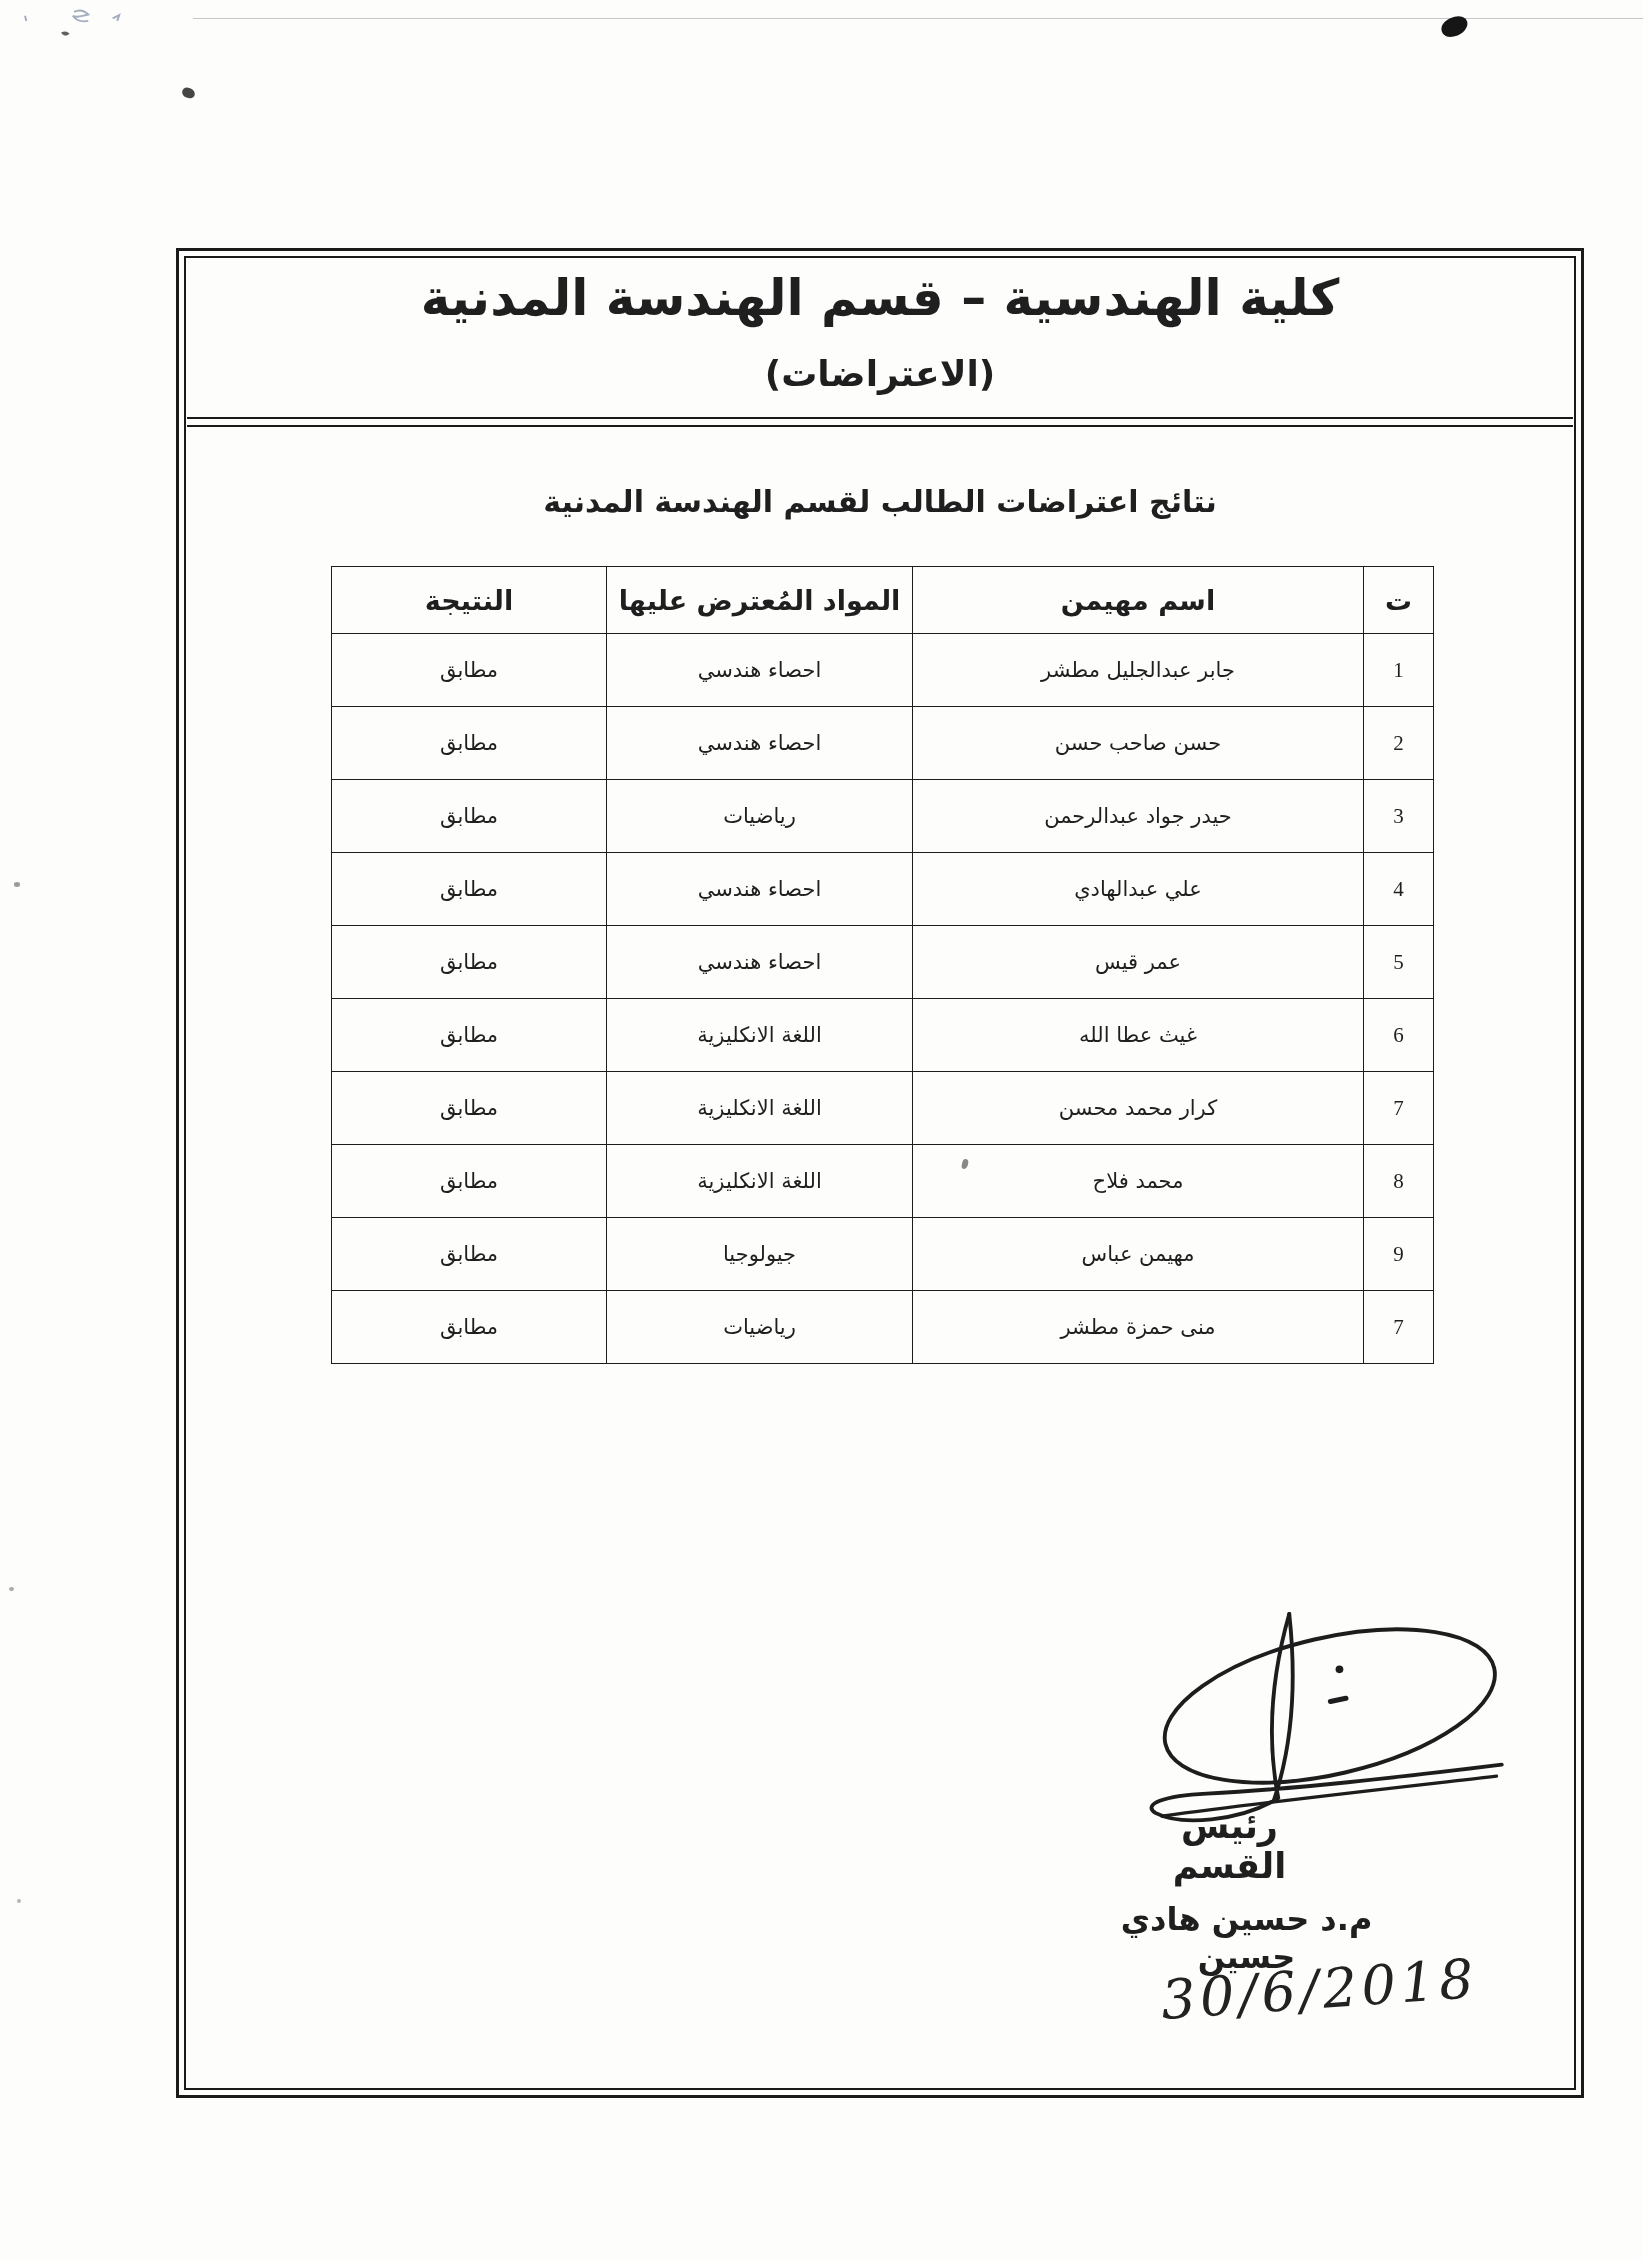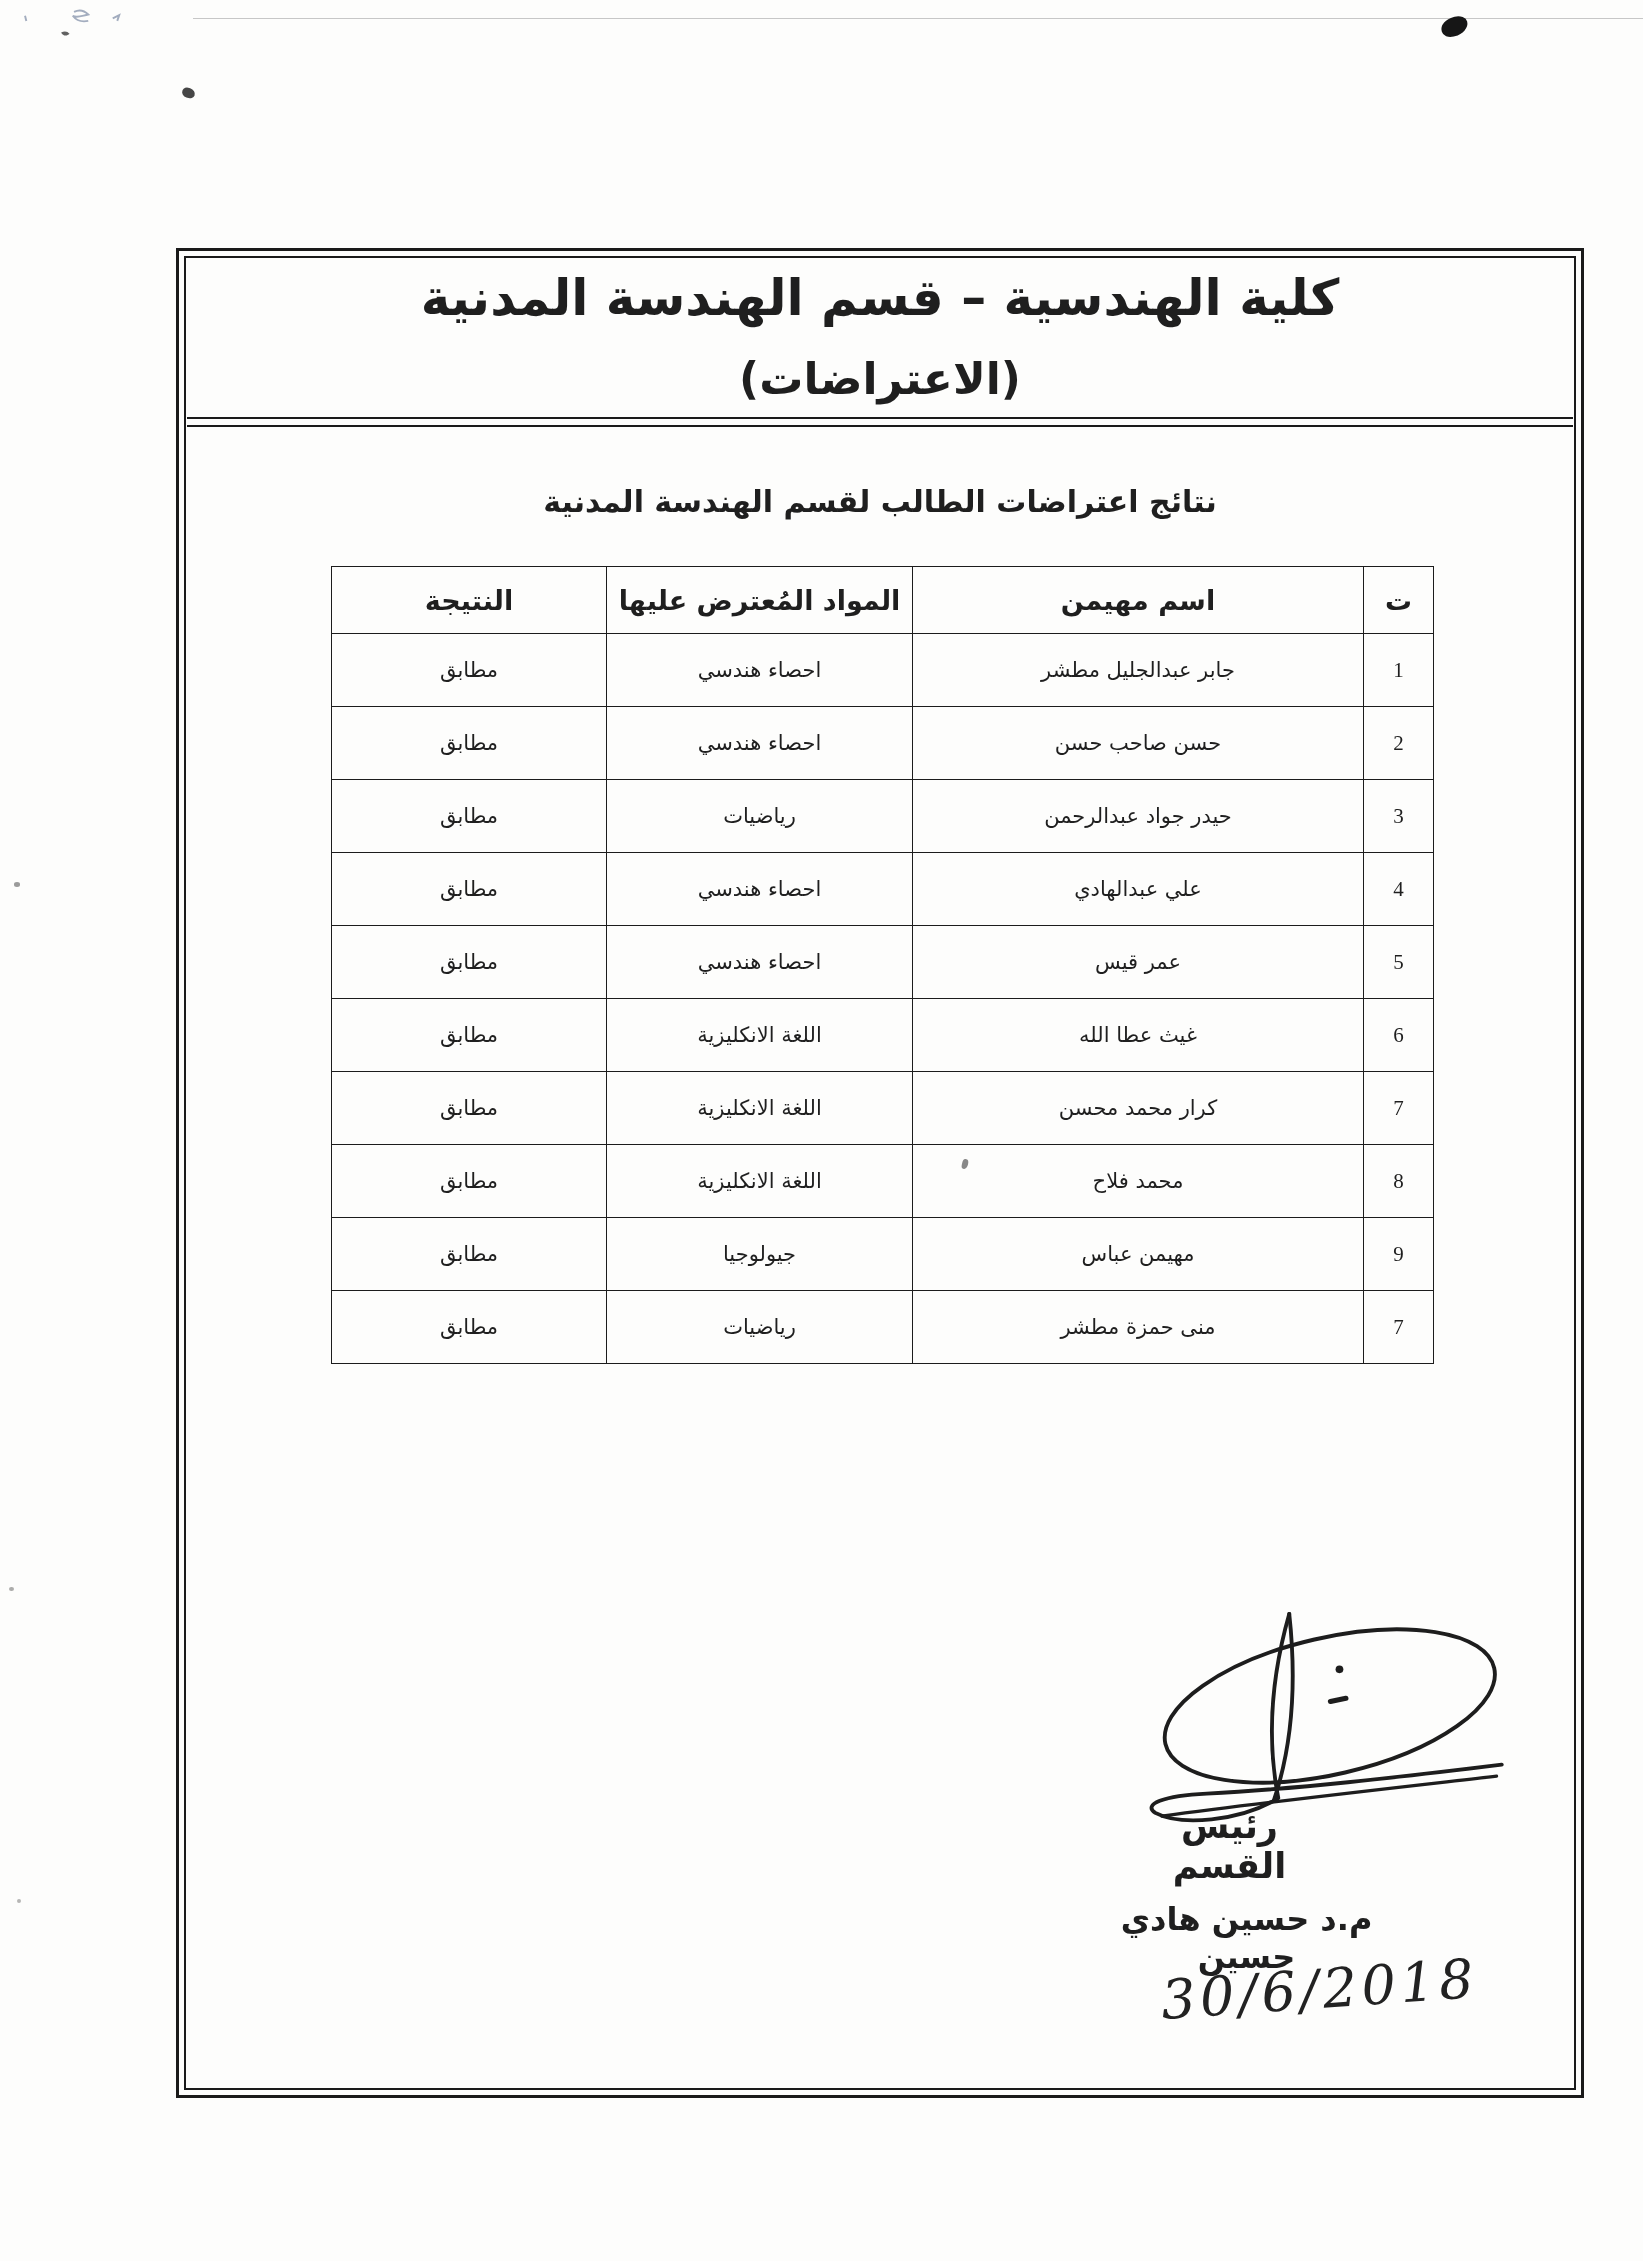--- a/index.html
+++ b/index.html
@@ -33,21 +33,21 @@
   .frame-inner{position:absolute;inset:5.2px;border:2.6px solid #1a1a1a;pointer-events:none;}
 
   .doc-title{
     position:absolute;left:0;right:0;top:18px;
     text-align:center;direction:rtl;
     font-size:50px;font-weight:bold;letter-spacing:0.6px;
   }
   .doc-subtitle{
     position:absolute;left:0;right:0;top:102px;
     text-align:center;direction:rtl;
-    font-size:44px;font-weight:bold;
+    font-size:36px;font-weight:bold;
   }
   .header-divider{
     position:absolute;left:7.7px;right:7.7px;top:166px;height:6.4px;
     border-top:2.6px solid #1a1a1a;border-bottom:2.6px solid #1a1a1a;
   }
   .results-heading{
     position:absolute;left:0;right:0;top:233px;
     text-align:center;direction:rtl;
     font-size:30px;font-weight:bold;
   }

